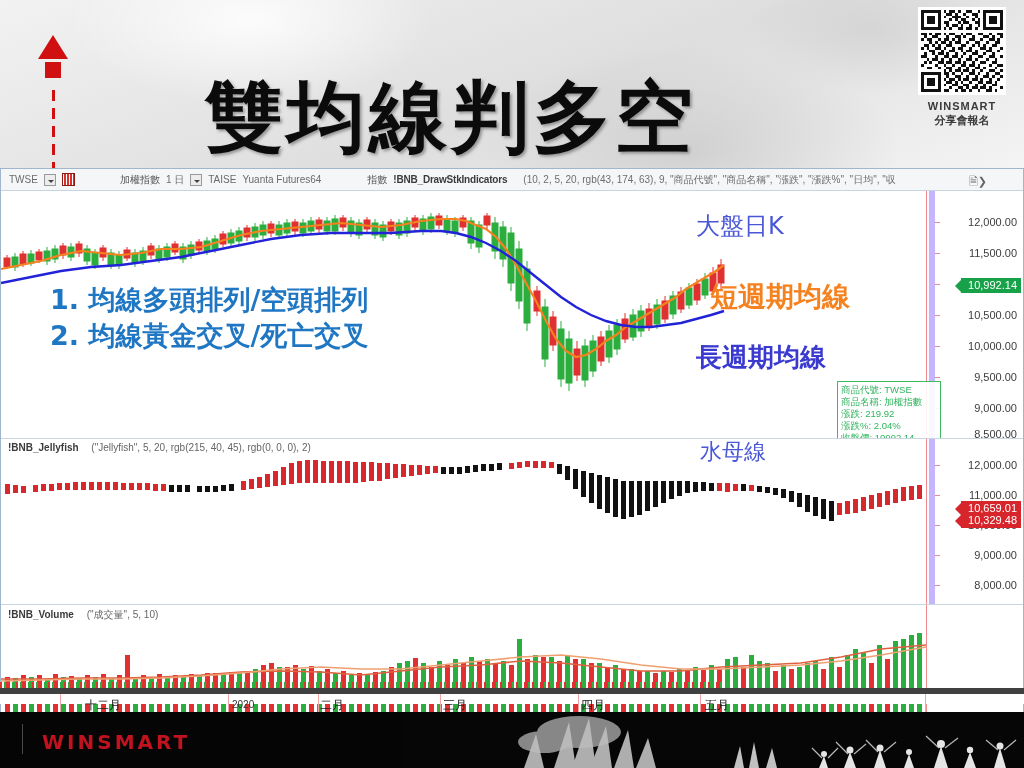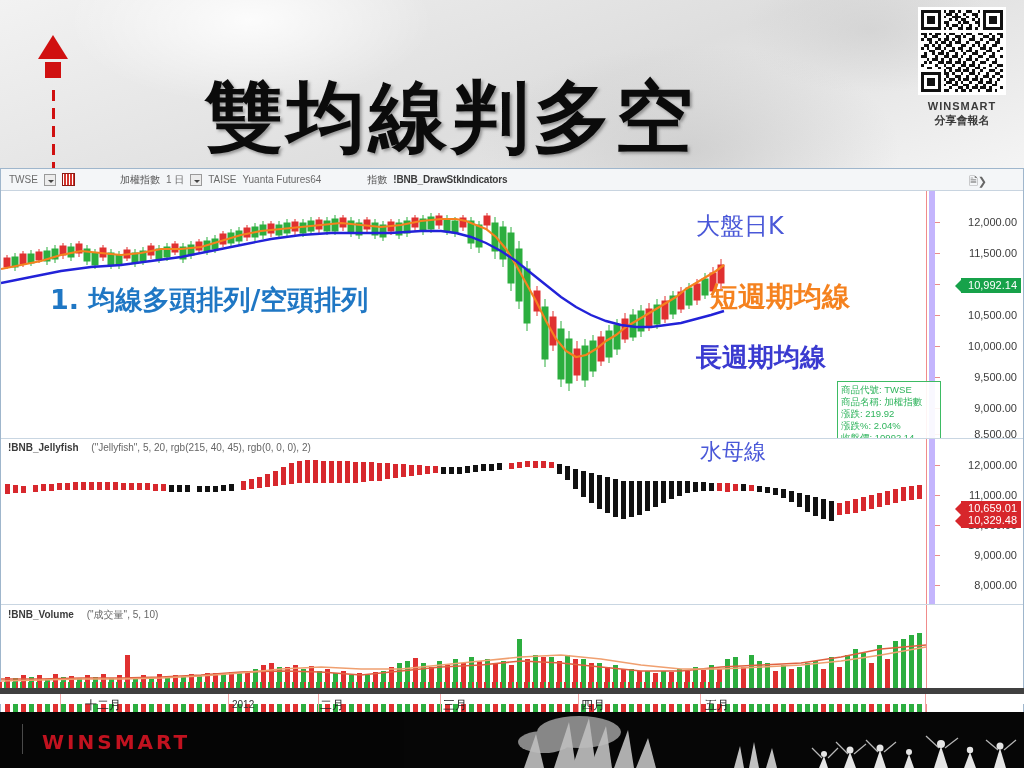--- a/index.html
+++ b/index.html
@@ -407,20 +407,21 @@
       <span class="tb-item tb-code">TWSE</span>
       <span class="tb-drop"></span>
       <span class="tb-icon-red"></span>
       <span class="tb-item tb-cn">加權指數</span>
       <span class="tb-item tb-code">1 日</span>
       <span class="tb-drop"></span>
       <span class="tb-item tb-code">TAISE</span>
       <span class="tb-item tb-code">Yuanta Futures64</span>
       <span class="tb-item tb-cn">指數</span>
       <span class="tb-item tb-name">!BNB_DrawStkIndicators</span>
+      <span class="tb-params">(10, 2, 5, 20, rgb(43, 174, 63), 9, "商品代號", "商品名稱", "漲跌", "漲跌%", "日均", "収</span>
       <span class="tb-right">🗎❯</span>
     </div>
 
     <div class="pane" style="height:248px;">
       <div class="plot">
         <svg width="930" height="248" viewBox="0 0 930 248" preserveAspectRatio="none">
 
           <g stroke-width="1">
             <g stroke="#e03030" fill="#e03030">
               <line x1="6" y1="64" x2="6" y2="78"></line>
@@ -1106,34 +1107,35 @@
         <rect x="716" y="0" width="2" height="10" fill="#e03030"></rect>
           <rect x="720" y="0" width="2" height="10" fill="#2cae3f"></rect>
       </g>
     </svg>
   </div>
 
   <div class="date-axis">
     <div class="dtick" style="left:60px;"></div>
     <div class="dlabel" style="left:85px;">十二月</div>
     <div class="dtick" style="left:228px;"></div>
-    <div class="dlabel small" style="left:232px;">2012</div>
+    <div class="dlabel small" style="left:232px;">2020</div>
     <div class="dtick" style="left:318px;"></div>
     <div class="dlabel" style="left:320px;">二月</div>
     <div class="dtick" style="left:440px;"></div>
     <div class="dlabel" style="left:443px;">三月</div>
     <div class="dtick" style="left:578px;"></div>
     <div class="dlabel" style="left:581px;">四月</div>
     <div class="dtick" style="left:700px;"></div>
     <div class="dlabel" style="left:705px;">五月</div>
     <div class="dtick" style="left:925px;"></div>
   </div>
 
   <div class="anno anno-bullets">
     <div>1. 均線多頭排列/空頭排列</div>
+    <div>2. 均線黃金交叉/死亡交叉</div>
   </div>
   <div class="anno anno-dailyk">大盤日K</div>
   <div class="anno anno-short">短週期均線</div>
   <div class="anno anno-long">長週期均線</div>
   <div class="anno anno-jelly">水母線</div>
 
   <div class="footer">
     <svg class="footer-art" viewBox="0 0 620 56" preserveAspectRatio="none">
       <rect width="620" height="56" fill="#070707"></rect>
       <g fill="#d8d8d8" opacity=".85">

